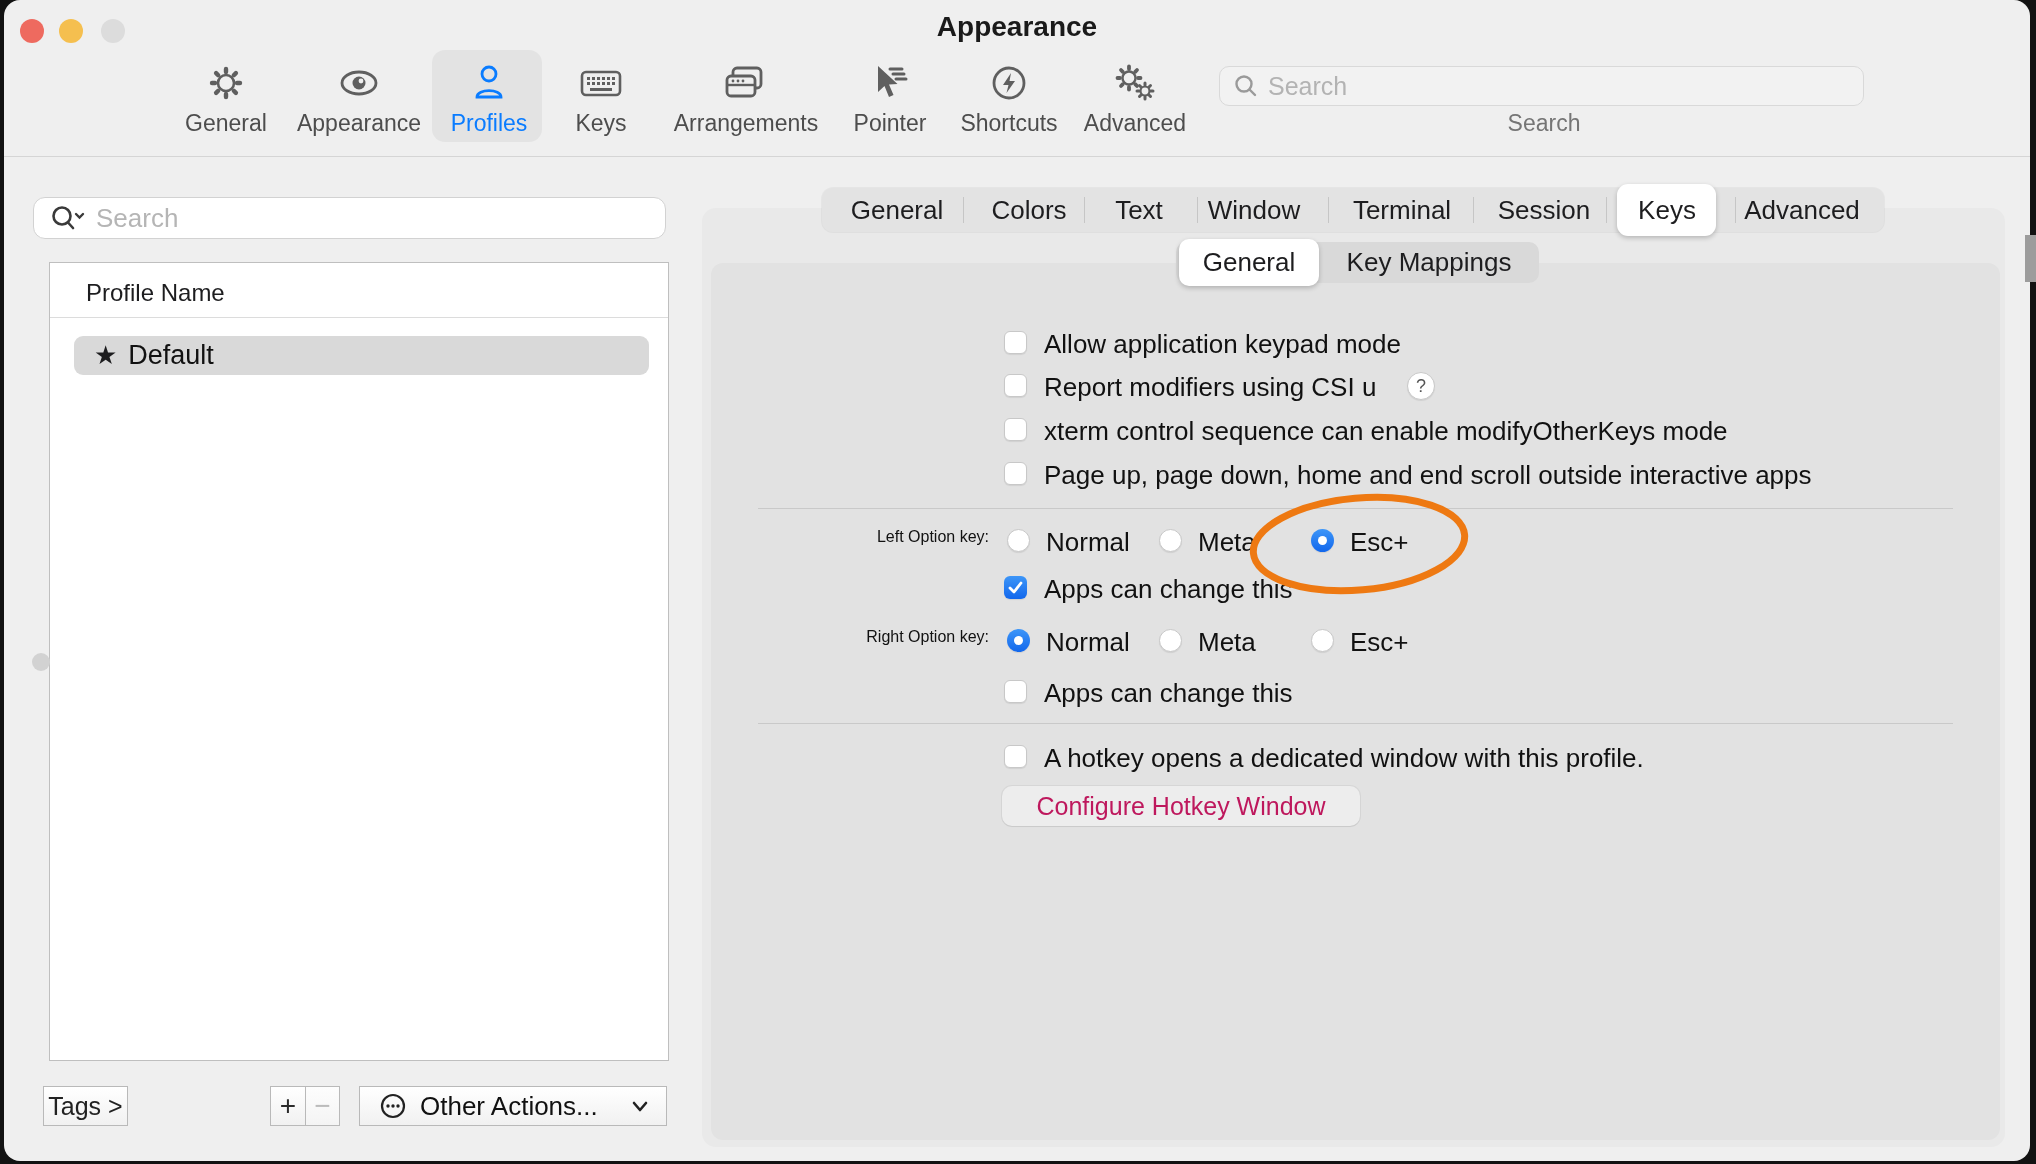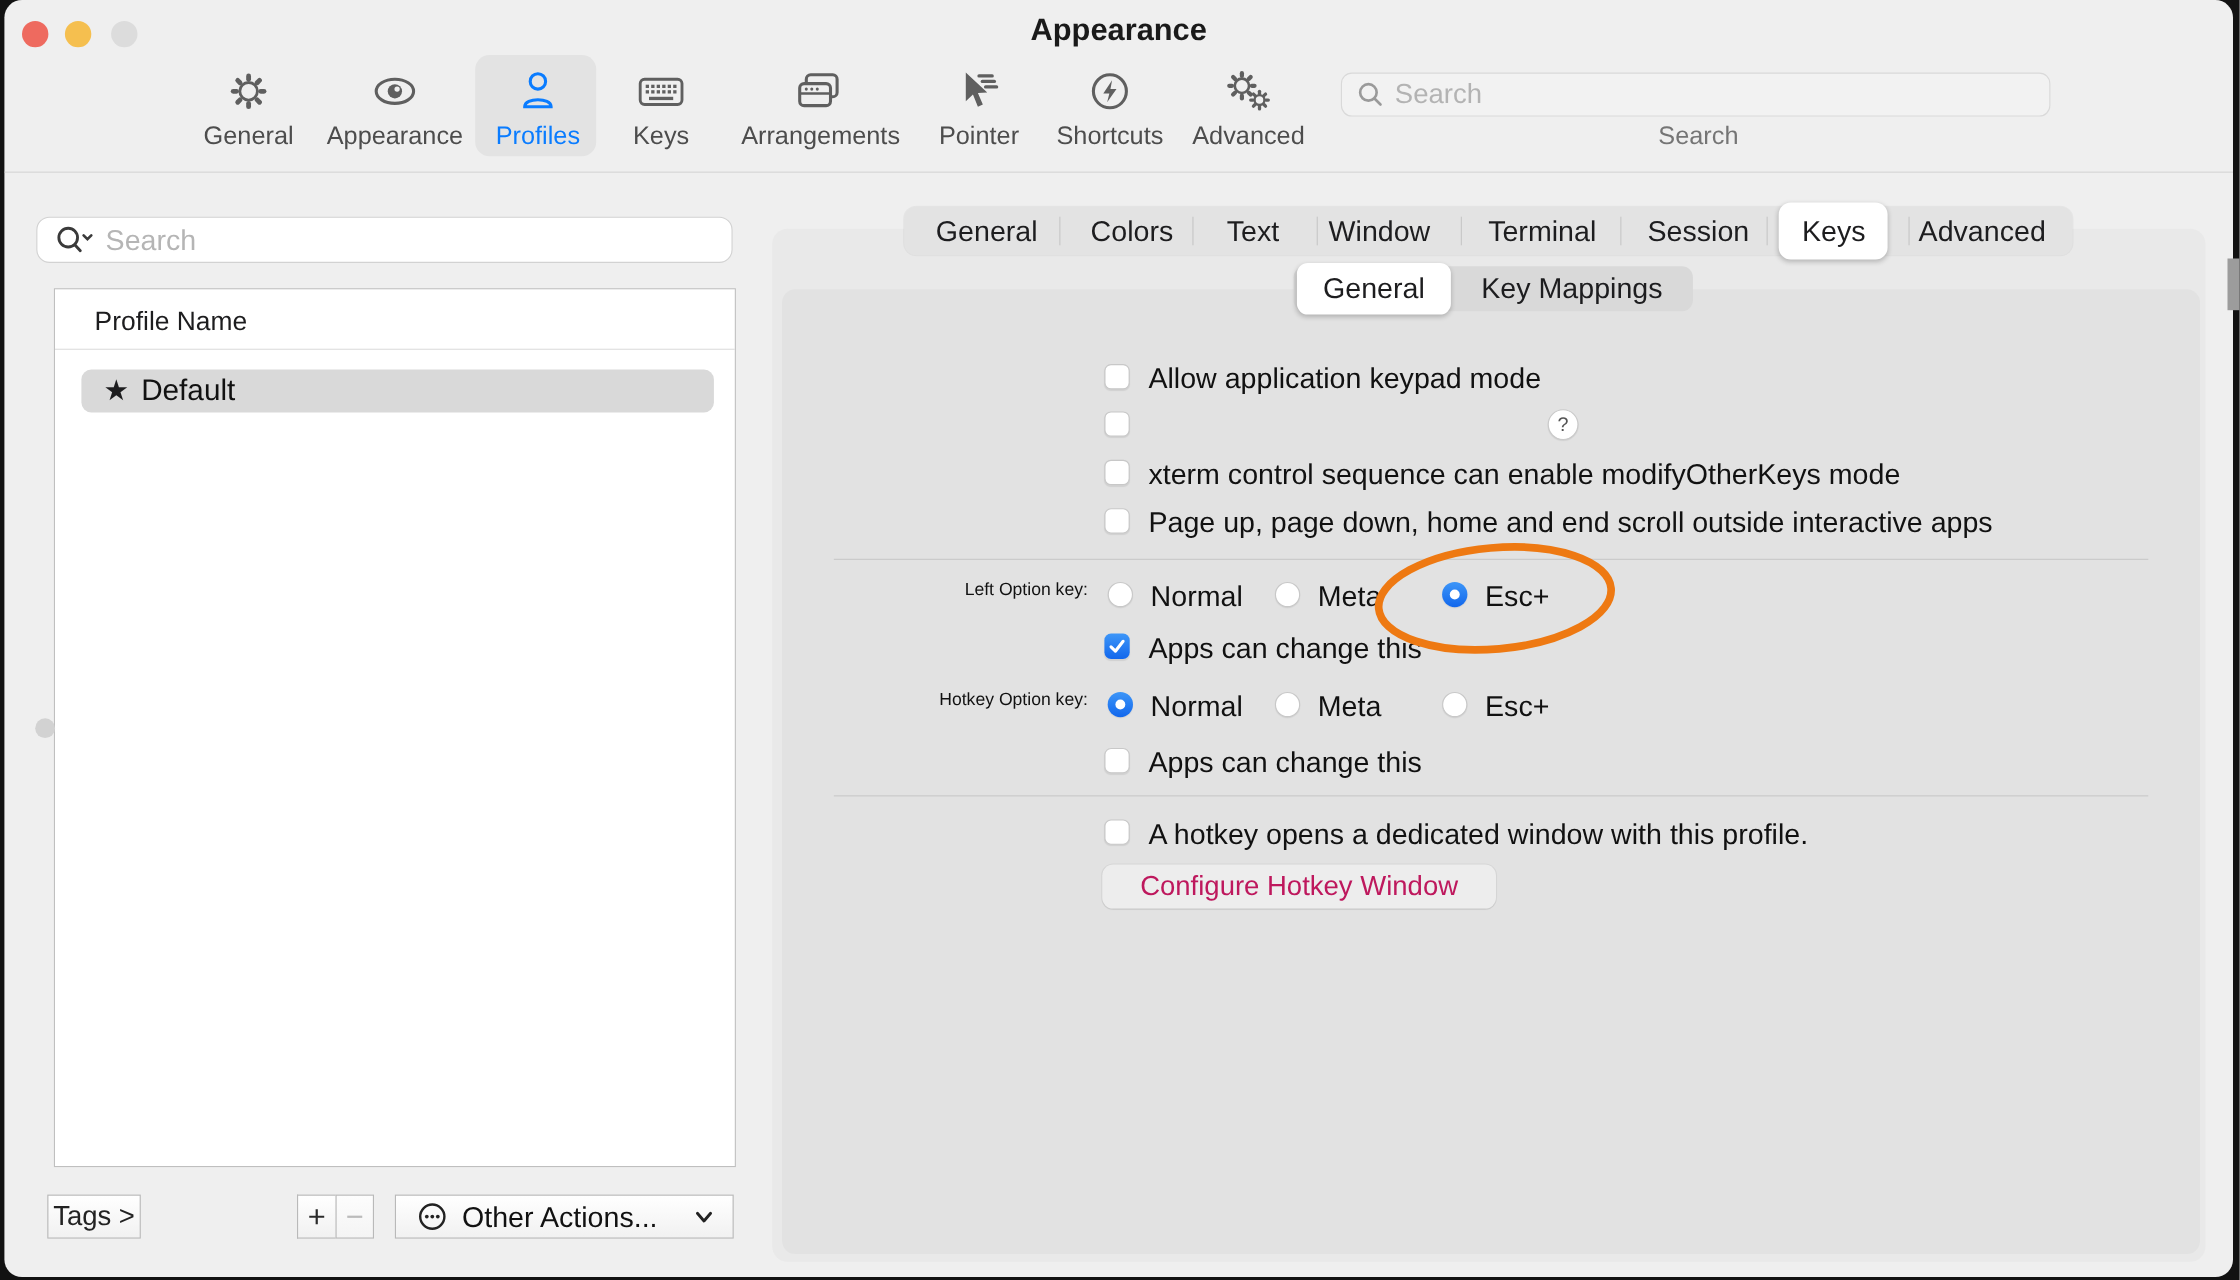--- a/index.html
+++ b/index.html
@@ -320,20 +320,21 @@
 
   <div class="subbar"></div>
   <div class="sub-pill"></div>
   <div class="subtab" style="left:1245px">General</div>
   <div class="subtab" style="left:1425px">Key Mappings</div>
 
   <div class="cbox" style="left:1000px; top:331px"></div>
   <div class="rowlab" style="left:1040px; top:329px">Allow application keypad mode</div>
 
   <div class="cbox" style="left:1000px; top:374px"></div>
+  <div class="rowlab" style="left:1040px; top:372px">Report modifiers using CSI u</div>
   <div class="help">?</div>
 
   <div class="cbox" style="left:1000px; top:418px"></div>
   <div class="rowlab" style="left:1040px; top:416px">xterm control sequence can enable modifyOtherKeys mode</div>
 
   <div class="cbox" style="left:1000px; top:462px"></div>
   <div class="rowlab" style="left:1040px; top:460px">Page up, page down, home and end scroll outside interactive apps</div>
 
   <div class="hsep" style="top:508px"></div>
 
@@ -345,21 +346,21 @@
   <div class="rad on" style="left:1307px; top:529px"></div>
   <div class="rowlab" style="left:1346px; top:527px">Esc+</div>
 
   <div class="cbox on" style="left:1000px; top:576px">
     <svg width="19" height="19" viewBox="0 0 19 19">
         <polyline points="4,10 8,14 15,5" stroke="#ffffff" stroke-width="2.8" fill="none" stroke-linecap="round" stroke-linejoin="round"></polyline>
       </svg>
   </div>
   <div class="rowlab" style="left:1040px; top:574px">Apps can change this</div>
 
-  <div class="optlab" style="left:685px; top:628px">Hotkey Option key:</div>
+  <div class="optlab" style="left:685px; top:628px">Right Option key:</div>
   <div class="rad on" style="left:1003px; top:629px"></div>
   <div class="rowlab" style="left:1042px; top:627px">Normal</div>
   <div class="rad" style="left:1155px; top:629px"></div>
   <div class="rowlab" style="left:1194px; top:627px">Meta</div>
   <div class="rad" style="left:1307px; top:629px"></div>
   <div class="rowlab" style="left:1346px; top:627px">Esc+</div>
 
   <div class="cbox" style="left:1000px; top:680px"></div>
   <div class="rowlab" style="left:1040px; top:678px">Apps can change this</div>
 

